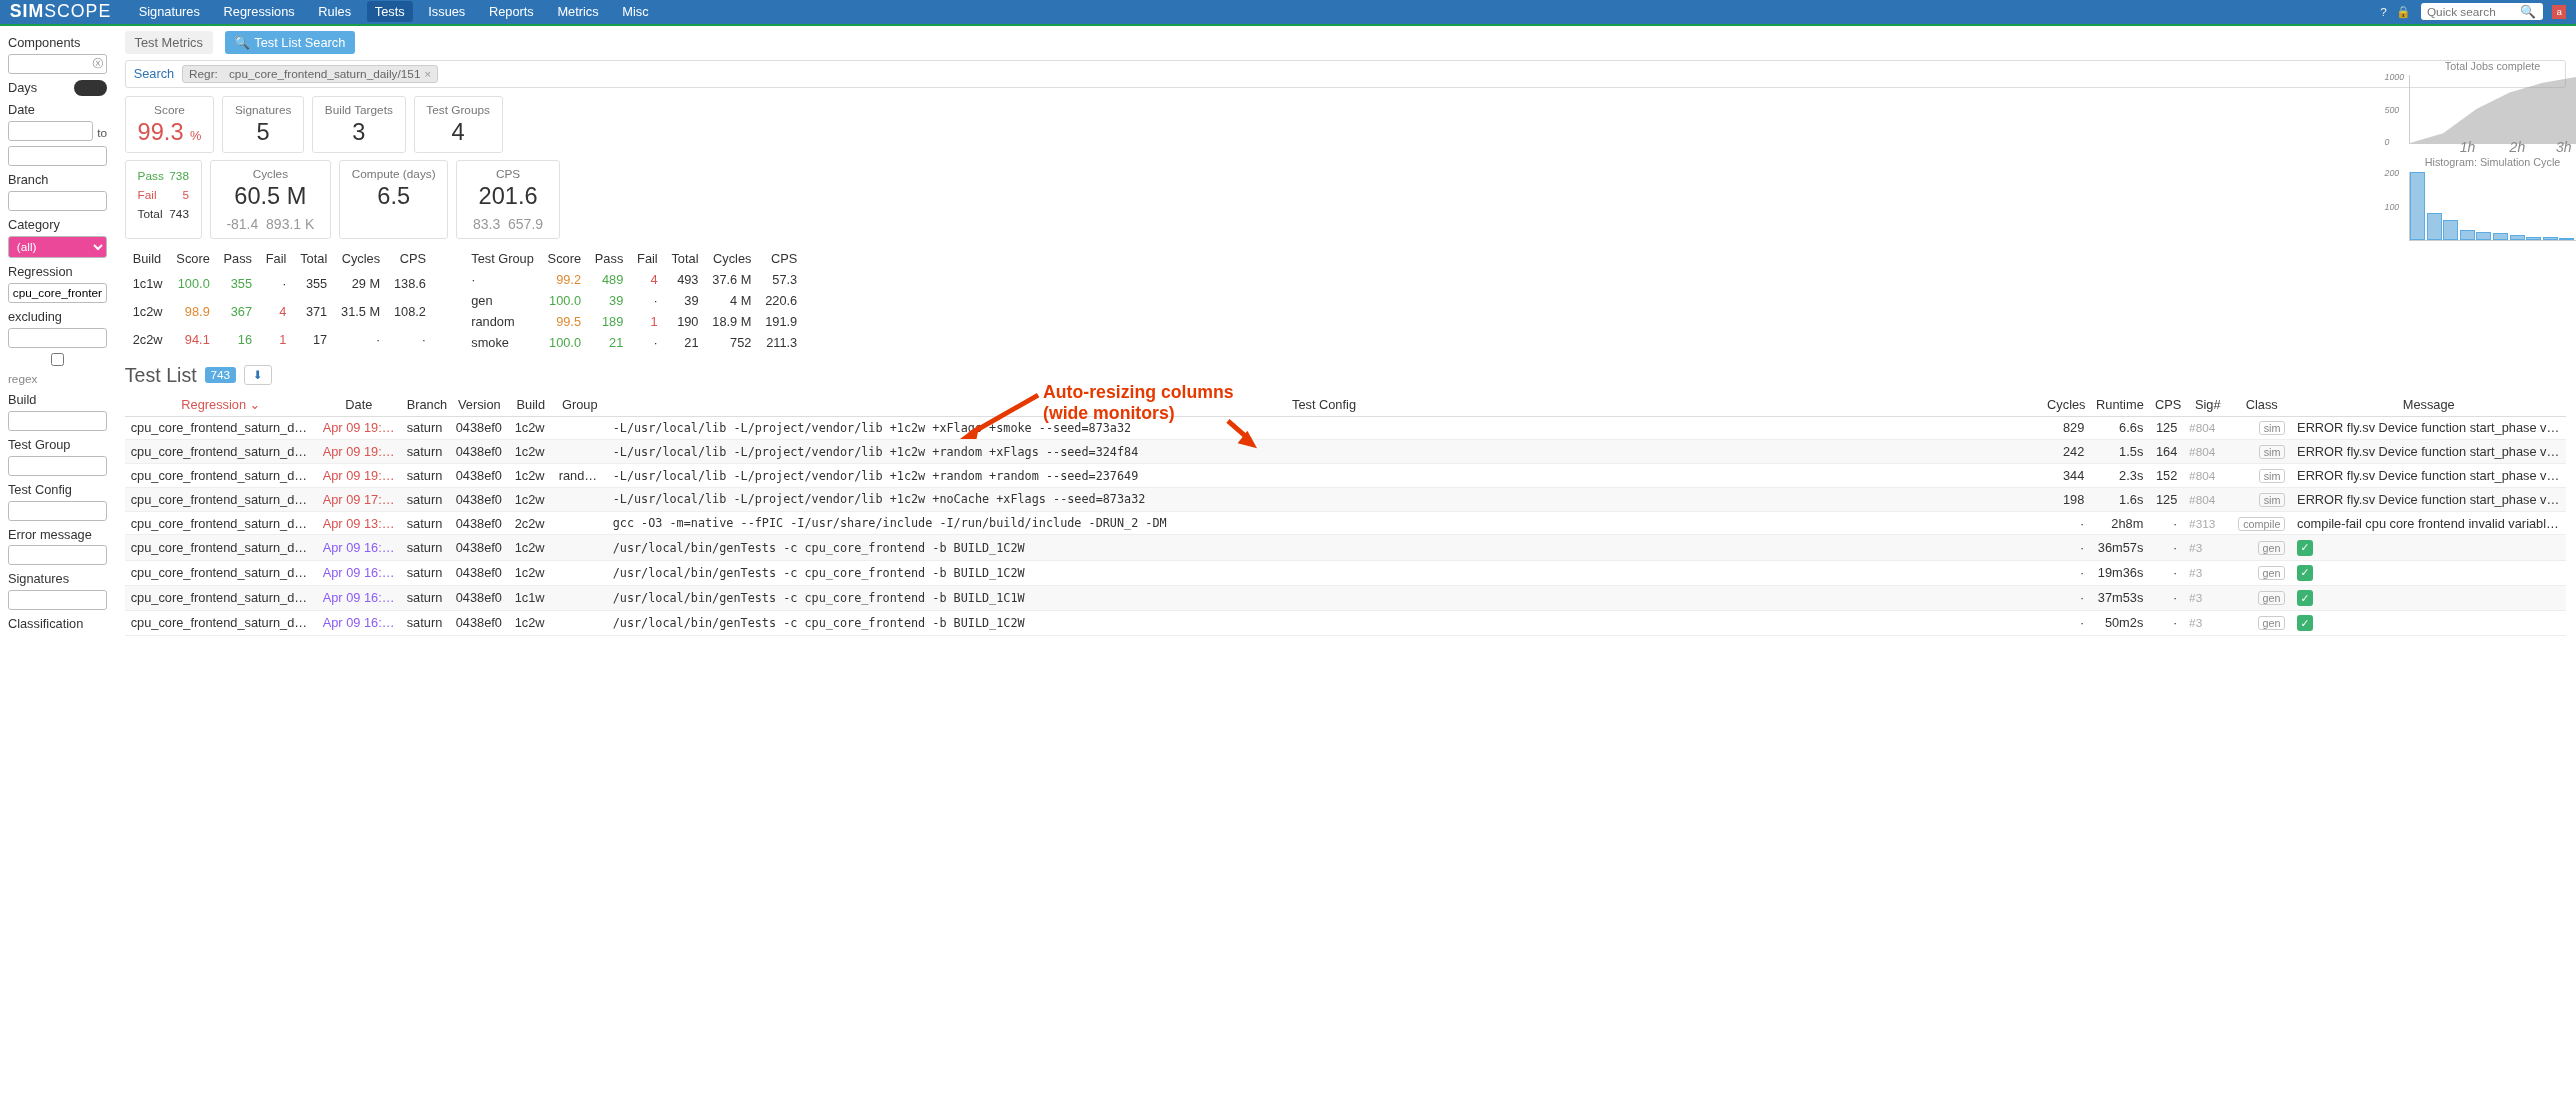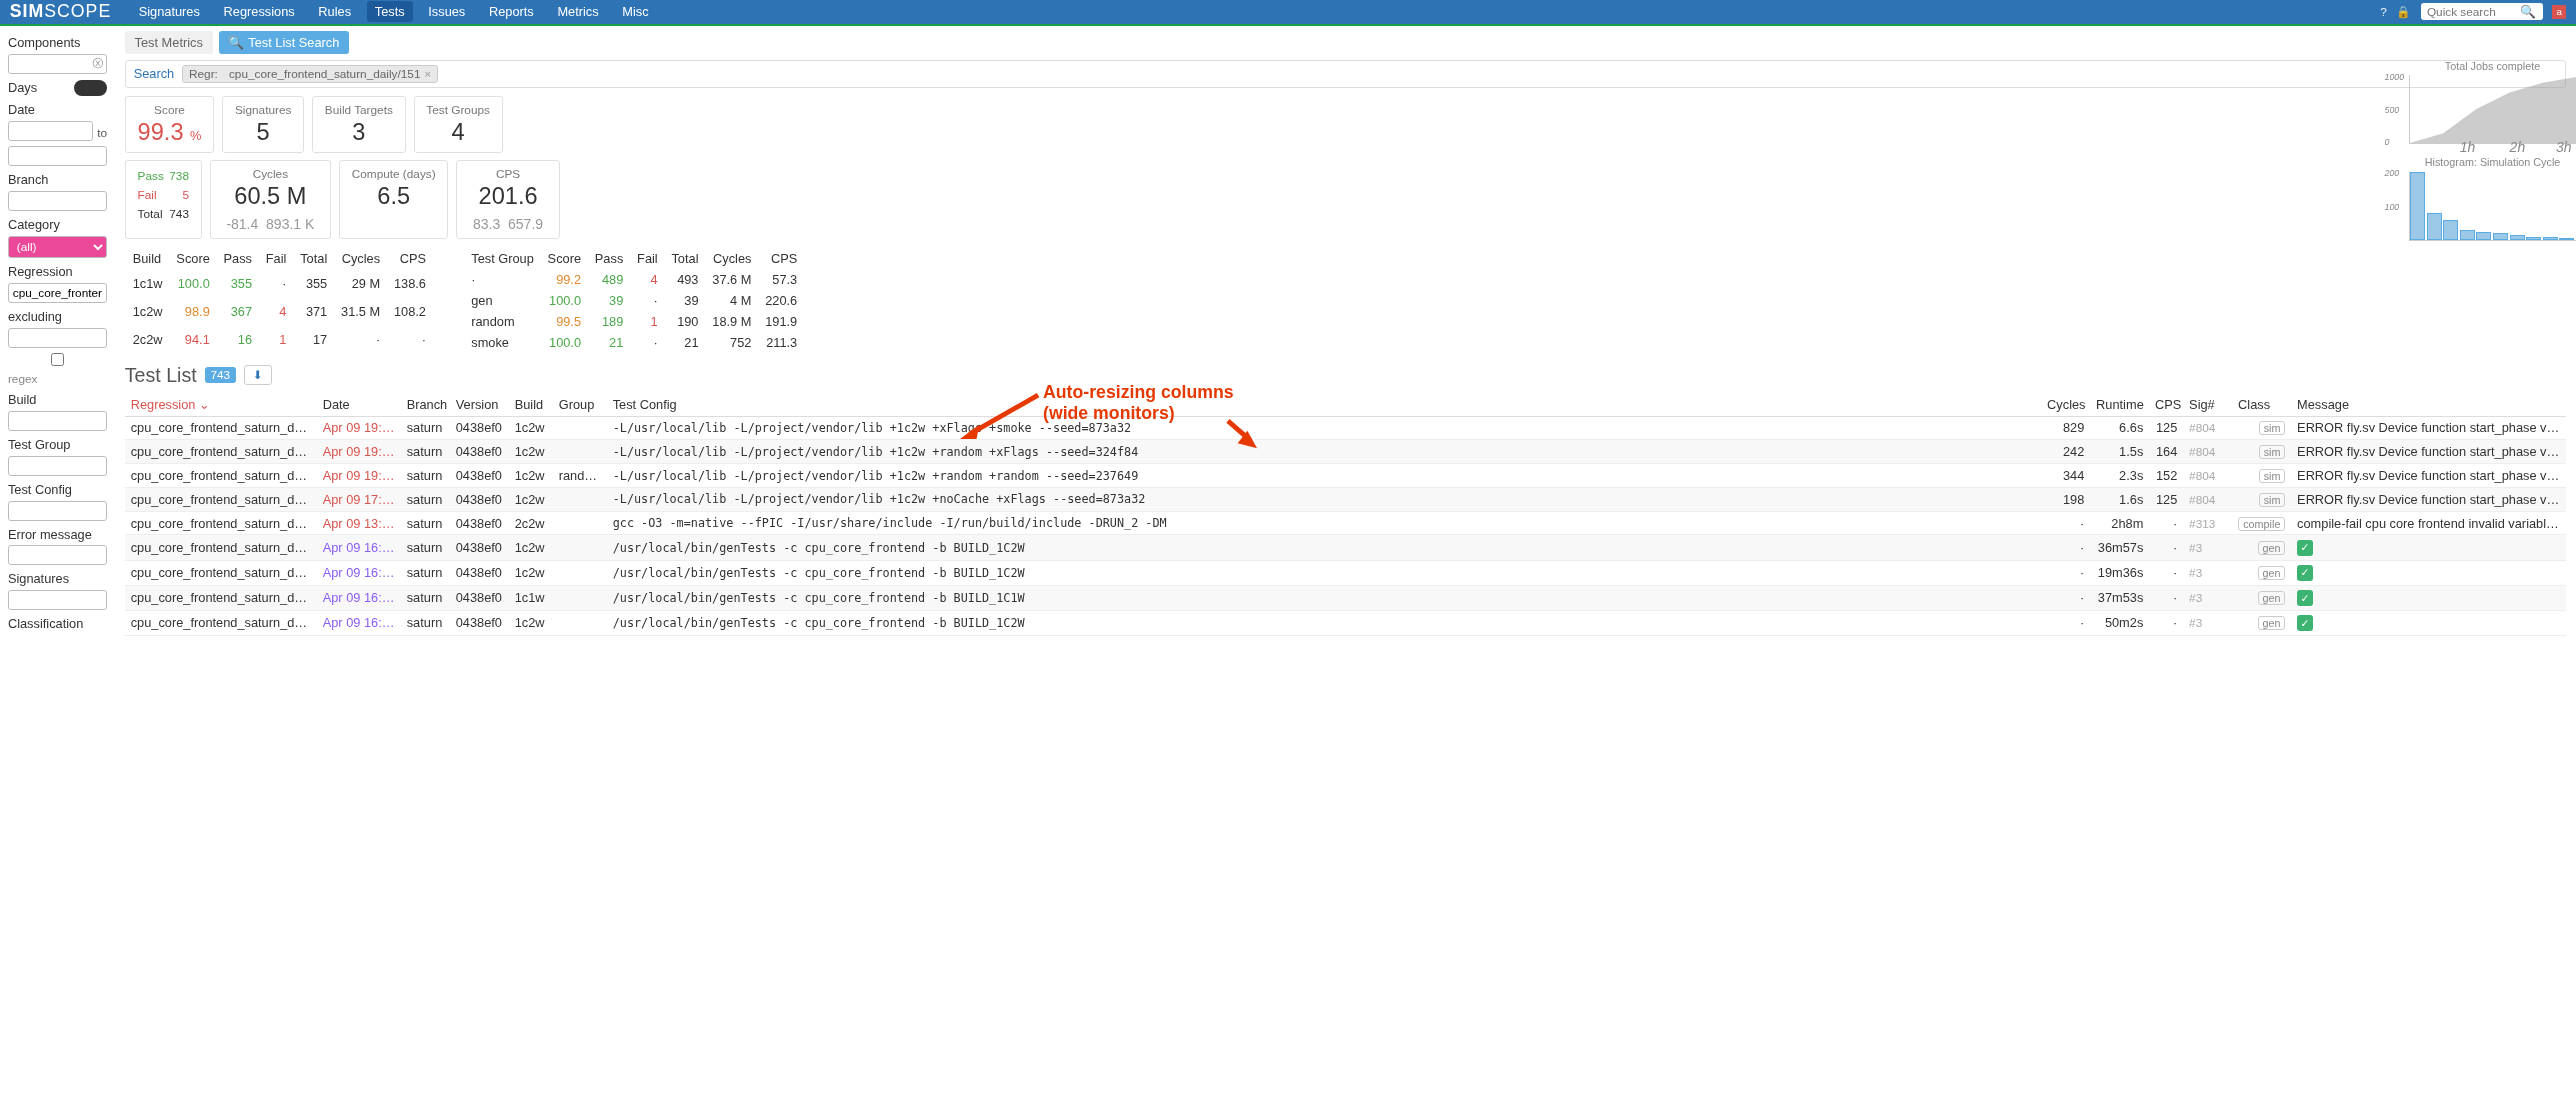--- a/index.html
+++ b/index.html
@@ -20,21 +20,21 @@
 .layout { display: flex; }
 .sidebar { width: 115px; padding: 9.8px 7.9px; font-size: 12.8px; color: #555; }
 .sidebar .lbl { margin-bottom: 3.9px; color: #333; }
 .sidebar input, .sidebar select { width: 100%; border: 1px solid #bbb; border-radius: 2.9px; padding: 2px 3.9px; font-size: 11.8px; margin-bottom: 5.9px; }
 .sidebar .comp-wrap { position: relative; }
 .sidebar .clearx { position: absolute; right: 3.9px; top: 2.9px; color: #888; font-size: 10.8px; }
 .sidebar .darkpill { background: #333; border-radius: 7.9px; padding: 0 7.9px; height: 15.7px; width: 33px; float: right; }
 
 .main { flex: 1; padding: 5.9px 9.8px; position: relative; min-width: 0; }
 
-.tabs { display: flex; gap: 6px; margin-bottom: 5.9px; }
+.tabs { display: flex; gap: 12px; margin-bottom: 5.9px; }
 .tab { background: #f0f0f0; padding: 3.9px 9.8px; border-radius: 2.9px; color: #666; font-size: 12.8px; }
 .tab.active { background: #5bace2; color: #fff; }
 .tab.active .ic { margin-right: 3.9px; }
 
 .searchrow { display: flex; align-items: center; gap: 7.9px; border: 1px solid #ddd; border-radius: 2.9px; padding: 3.9px 7.9px; margin-bottom: 7.9px; }
 .searchrow .lbl { color: #2e74b5; font-size: 12.8px; }
 .searchtok { background: #e8e8e8; border: 1px solid #ccc; border-radius: 2.9px; padding: 1px 5.9px; font-size: 11.8px; color: #666; display: flex; align-items: center; gap: 3.9px; }
 .searchtok .x { color: #999; cursor: pointer; }
 
 .statsrow { display: flex; gap: 7.9px; margin-bottom: 7.9px; }
@@ -60,21 +60,21 @@
 
 .annot { position: absolute; color: #e63900; font-weight: bold; font-size: 17.7px; pointer-events: none; }
 .arrow { position: absolute; pointer-events: none; }
 
 .tlh { display: flex; align-items: center; gap: 7.9px; margin: 5.9px 0; }
 .tlh h2 { font-size: 19.6px; font-weight: 300; color: #555; }
 .badge { background: #5bace2; color: #fff; border-radius: 2.9px; padding: 1px 5.9px; font-size: 11.8px; }
 .dlbtn { border: 1px solid #ccc; border-radius: 2.9px; padding: 2px 7.9px; color: #2e74b5; font-size: 11.8px; }
 
 .listtbl { width: 100%; border-collapse: collapse; font-size: 12.8px; table-layout: fixed; }
-.listtbl th { text-align: left; font-weight: normal; color: #333; padding: 3.9px 5.9px; border-bottom: 1px solid #ddd; white-space: nowrap; }
+.listtbl th { text-align: center; font-weight: normal; color: #333; padding: 3.9px 5.9px; border-bottom: 1px solid #ddd; white-space: nowrap; }
 .listtbl th.sorted { color: #d9534f; }
 .listtbl td { padding: 3.9px 5.9px; border-bottom: 1px solid #eee; white-space: nowrap; overflow: hidden; text-overflow: ellipsis; }
 .listtbl tr:nth-child(even) td { background: #f8f8f8; }
 .mono { font-family: ui-monospace, Menlo, Consolas, monospace; font-size: 11.8px; }
 .datec { color: #d9534f; }
 .datec.g { color: #8b5cf6; }
 .chip { border: 1px solid #ccc; border-radius: 2.9px; padding: 0 3.9px; font-size: 10.8px; color: #888; display: inline-block; }
 .sig { color: #aaa; font-size: 11.8px; }
 .chk { background: #3cb371; color: #fff; border-radius: 2.9px; width: 15.7px; height: 15.7px; display: inline-flex; align-items: center; justify-content: center; font-size: 10.8px; }
 .num { text-align: right; }

